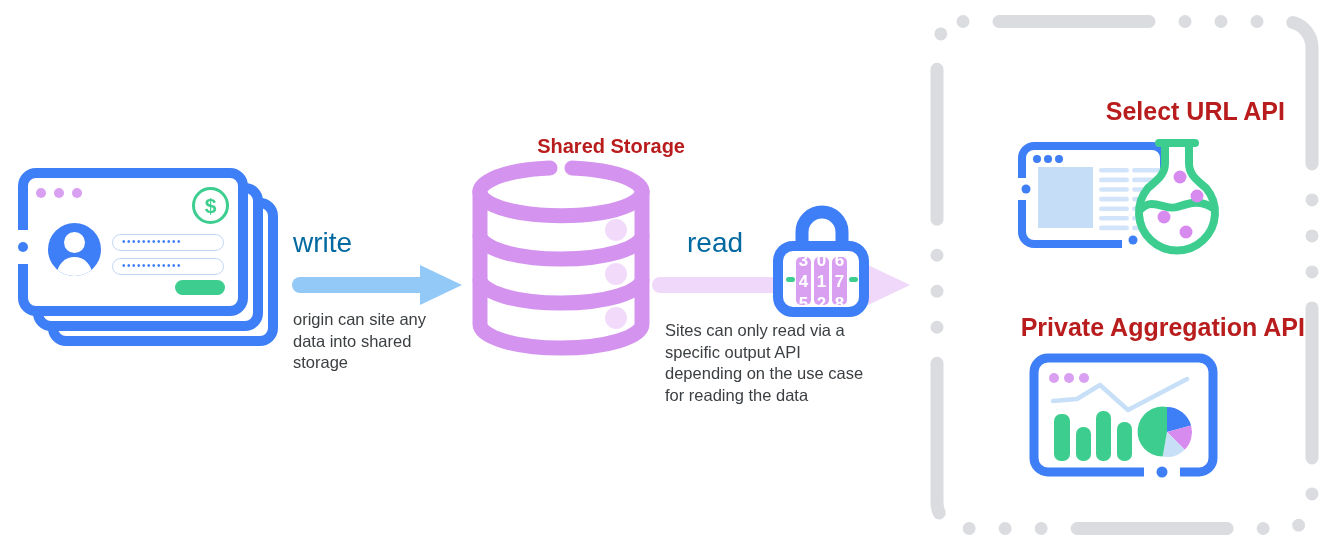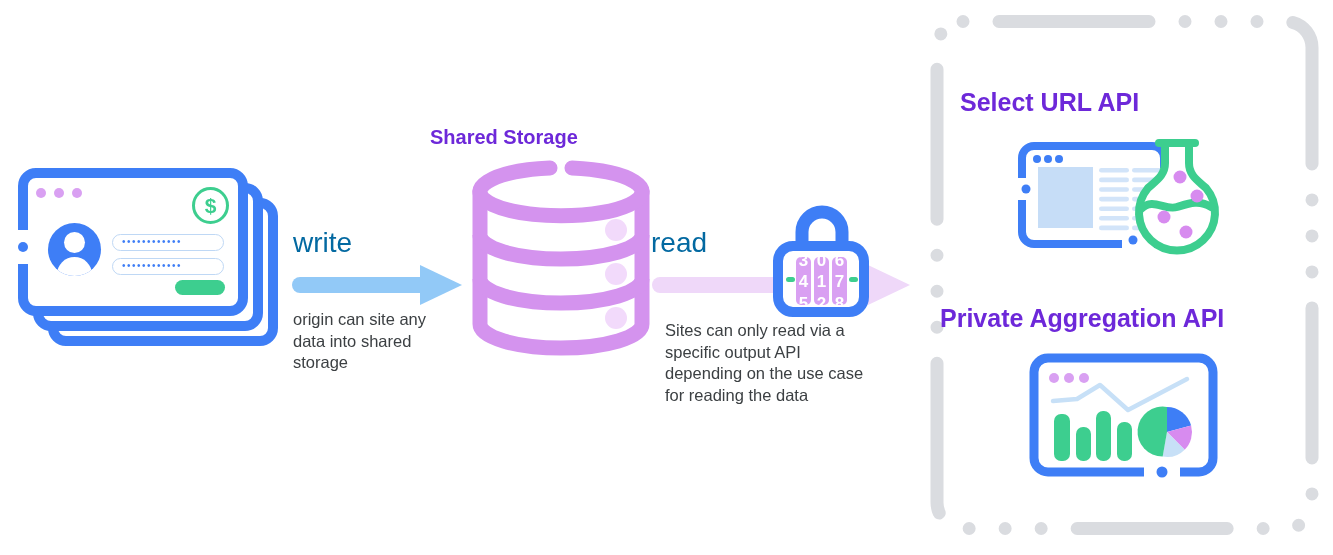--- a/index.html
+++ b/index.html
@@ -27,21 +27,21 @@
   .field.f1 { top:56px; } .field.f2 { top:80px; }
   .pwd { display:block; color:#3E7EF6; font-size:10px; line-height:14px; letter-spacing:1.5px; padding-left:9px; }
   .btn-green { position:absolute; left:147px; top:102px; width:50px; height:15px;
                border-radius:8px; background:#3DCE8F; }
   .gap-left { position:absolute; left:-10px; top:52px; width:10px; height:34px; background:#fff; }
   .gap-dot  { position:absolute; left:-10px; top:64px; width:10px; height:10px; border-radius:50%; background:#3E7EF6; }
 
   
   .flow-label { position:absolute; font-size:28px; color:#0369a1; text-align:left; }
   .caption { position:absolute; font-size:16.5px; line-height:21.5px; color:#3C4043; }
-  .big-title { position:absolute; font-size:25px; font-weight:bold; color:#6d28d9; text-align:left; }
+  .big-title { position:absolute; font-size:25px; font-weight:bold; color:#b91c1c; text-align:right;margin-top:9px; }
 
   .abs { position:absolute; }
 </style>
 </head>
 <body>
 
 <div class="canvas">
 
   <div class="stack">
     <div class="card back2"></div>
@@ -93,21 +93,21 @@
     <path d="M 14 77 A 81 24 0 0 0 176 77" fill="none" stroke="#D493EE" stroke-width="15"></path>
     <path d="M 14 121 A 81 24 0 0 0 176 121" fill="none" stroke="#D493EE" stroke-width="15"></path>
 
     <circle cx="150" cy="72" r="11" fill="#F2DAFB"></circle>
     <circle cx="150" cy="116" r="11" fill="#F2DAFB"></circle>
     <circle cx="150" cy="160" r="11" fill="#F2DAFB"></circle>
 
     <path d="M 106 10 A 81 24 0 1 1 84 10" fill="#ffffff" stroke="#D493EE" stroke-width="15" stroke-linecap="round"></path>
   </svg>
 
-  <div class="flow-label" style="left:651px; top:227px; width:160px;">read</div>
+  <div class="flow-label" style="left:651px; top:227px; width:160px;padding-left:36px;">read</div>
 
   <svg class="abs" style="left:650px; top:263px;" width="262" height="44" viewBox="0 0 262 44">
     <rect x="2" y="14" width="224" height="16" rx="8" fill="#EFD8F9"></rect>
     <polygon points="218,2 260,22 218,42" fill="#EFD8F9"></polygon>
   </svg>
 
   <svg class="abs" style="left:770px; top:196px;" width="104" height="130" viewBox="0 0 104 130">
     <defs>
       <clipPath id="dialclip">
         <rect x="26" y="61" width="15" height="48" rx="5"></rect>

